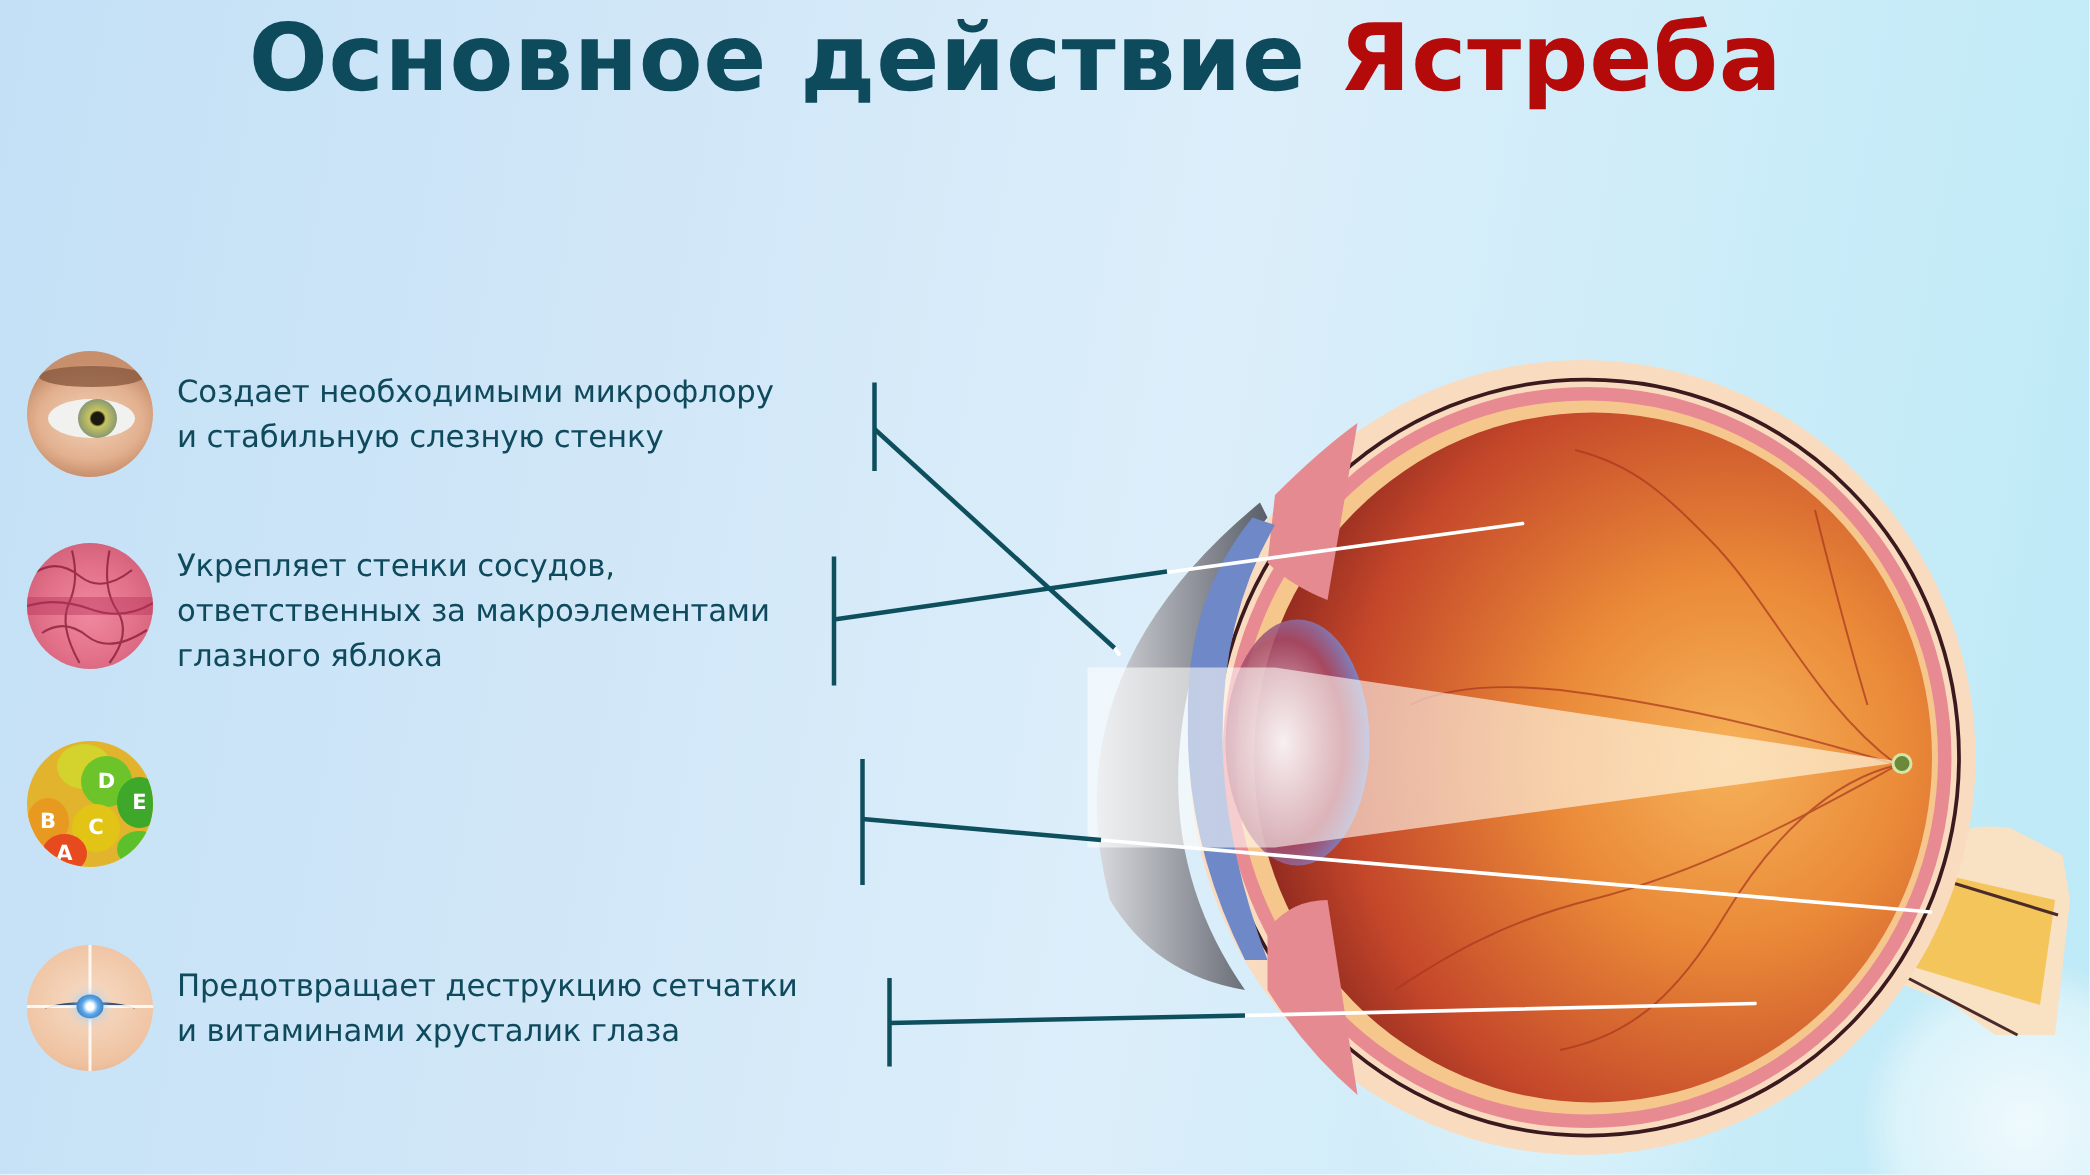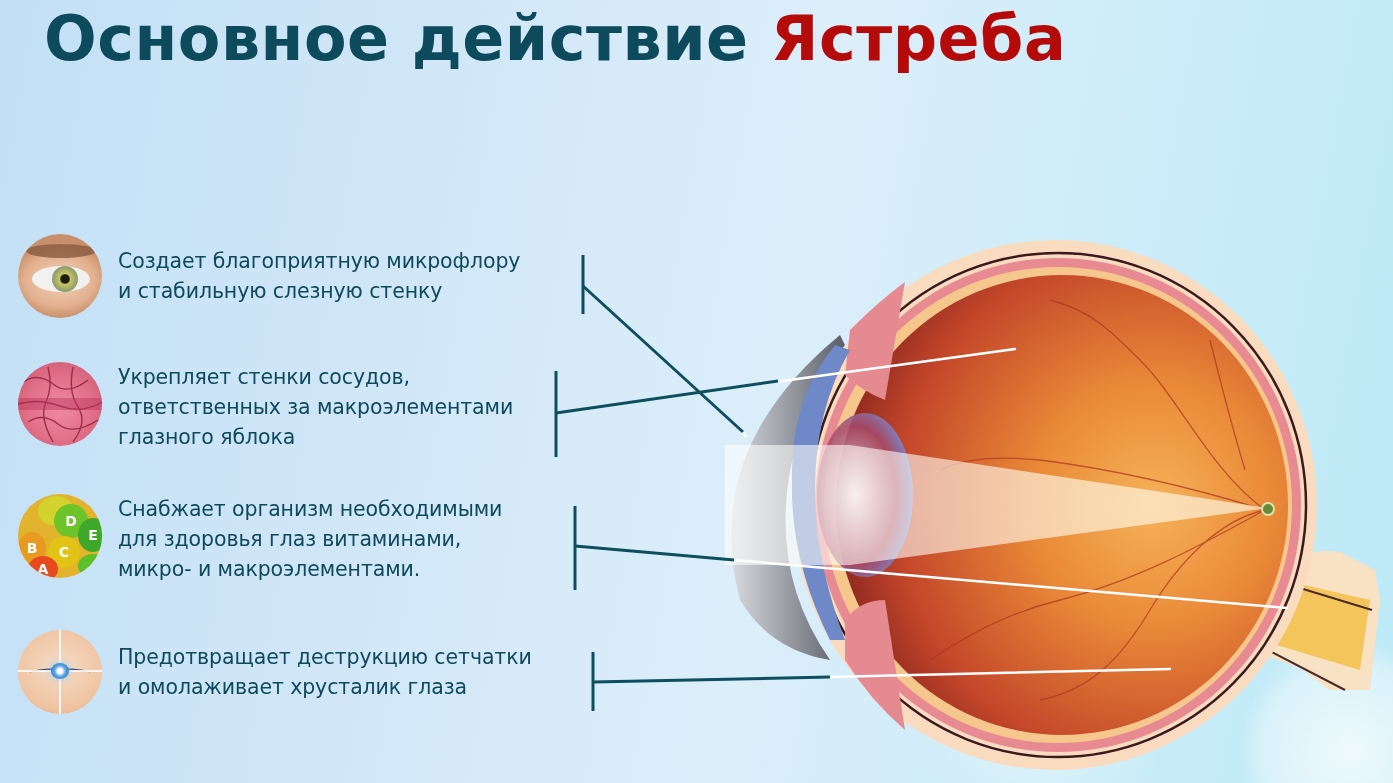--- a/index.html
+++ b/index.html
@@ -6,23 +6,23 @@
   body {
     width:1393px; height:783px; overflow:hidden; position:relative;
     background: linear-gradient(100deg, #c3e0f6 0%, #d3e8f8 35%, #dceefa 55%, #c9ecf8 80%, #bde9f7 100%);
     font-family: "Liberation Sans", "DejaVu Sans", sans-serif;
   }
   .glow1 { position:absolute; left:1240px; top:640px; width:220px; height:220px; border-radius:50%;
            background: radial-gradient(circle, rgba(255,255,255,0.75) 0%, rgba(255,255,255,0.4) 55%, rgba(255,255,255,0) 72%); }
   .glow2 { position:absolute; left:900px; top:620px; width:280px; height:220px; border-radius:50%;
            background: radial-gradient(circle, rgba(255,255,255,0.35) 0%, rgba(255,255,255,0) 70%); }
   .title {
-    position:absolute; left:0; width:1320px; top:0; 
+    position:absolute; left:17px; width:1320px; top:0; text-align:center;
     font-family: "DejaVu Sans", sans-serif; font-weight:bold; font-size:62px; line-height:78px;
-    color:#0d4a5c; letter-spacing:0.5px;padding-left:44px;
+    color:#0d4a5c; letter-spacing:0.5px;
   }
   .title .accent { color:#b50a0a; }
   .item { position:absolute; left:18px; display:flex; align-items:flex-start; }
   .icon { width:84px; height:84px; border-radius:50%; flex:0 0 84px; overflow:hidden; position:relative; }
   .item-text {
     margin-left:16px; font-size:20.5px; line-height:30px; color:#0e4a5c;
     font-family: "DejaVu Sans", sans-serif; white-space:pre-line; letter-spacing:-0.1px;
   }
   #item-1 { top:234px; } #item-1 .item-text { margin-top:12px; }
   #item-2 { top:362px; } #item-2 .item-text { margin-top:0px; }
@@ -132,21 +132,21 @@
     <line x1="593" y1="682" x2="830" y2="677"></line>
   </g>
 </svg>
 
 <div class="item" id="item-1">
   <div class="icon ic-eye">
     <div class="brow"></div>
       <div class="white"></div>
       <div class="iris"></div>
   </div>
-  <div class="item-text">Создает благоприятную микрофлору
+  <div class="item-text">Создает необходимыми микрофлору
 и стабильную слезную стенку</div>
 </div>
 
 <div class="item" id="item-2">
   <div class="icon ic-vessels">
     <svg width="84" height="84" viewBox="0 0 84 84">
       <g stroke="#8a1f3a" stroke-width="1.4" fill="none" opacity="0.8">
         <path d="M5 20 Q20 10 35 22 T70 18"></path>
         <path d="M10 60 Q25 50 40 62 T80 58"></path>
         <path d="M30 5 Q35 25 28 40 T35 80"></path>
@@ -164,27 +164,24 @@
 <div class="item" id="item-3">
   <div class="icon ic-vitamins">
     <div class="ball" style="left:20px;top:2px;width:36px;height:30px;background:#d4d22c;"></div>
     <div class="ball" style="left:36px;top:10px;width:34px;height:34px;background:#6cc42a;">D</div>
     <div class="ball" style="left:60px;top:24px;width:30px;height:34px;background:#3da82a;">E</div>
     <div class="ball" style="left:0px;top:38px;width:28px;height:32px;background:#e89a20;">B</div>
     <div class="ball" style="left:30px;top:42px;width:32px;height:32px;background:#e2c416;">C</div>
     <div class="ball" style="left:10px;top:62px;width:30px;height:26px;background:#e84a20;">A</div>
     <div class="ball" style="left:60px;top:60px;width:30px;height:24px;background:#5cc02a;"></div>
   </div>
-  <div class="item-text">Снабжает организм необходимыми
-для здоровья глаз витаминами,
-микро- и макроэлементами.</div>
 </div>
 
 <div class="item" id="item-4">
   <div class="icon ic-scan">
     <div class="lash"></div>
       <div class="h"></div>
       <div class="v"></div>
       <div class="pupil"></div>
   </div>
   <div class="item-text">Предотвращает деструкцию сетчатки
-и омолаживает хрусталик глаза</div>
+и витаминами хрусталик глаза</div>
 </div>
 
 </body></html>

